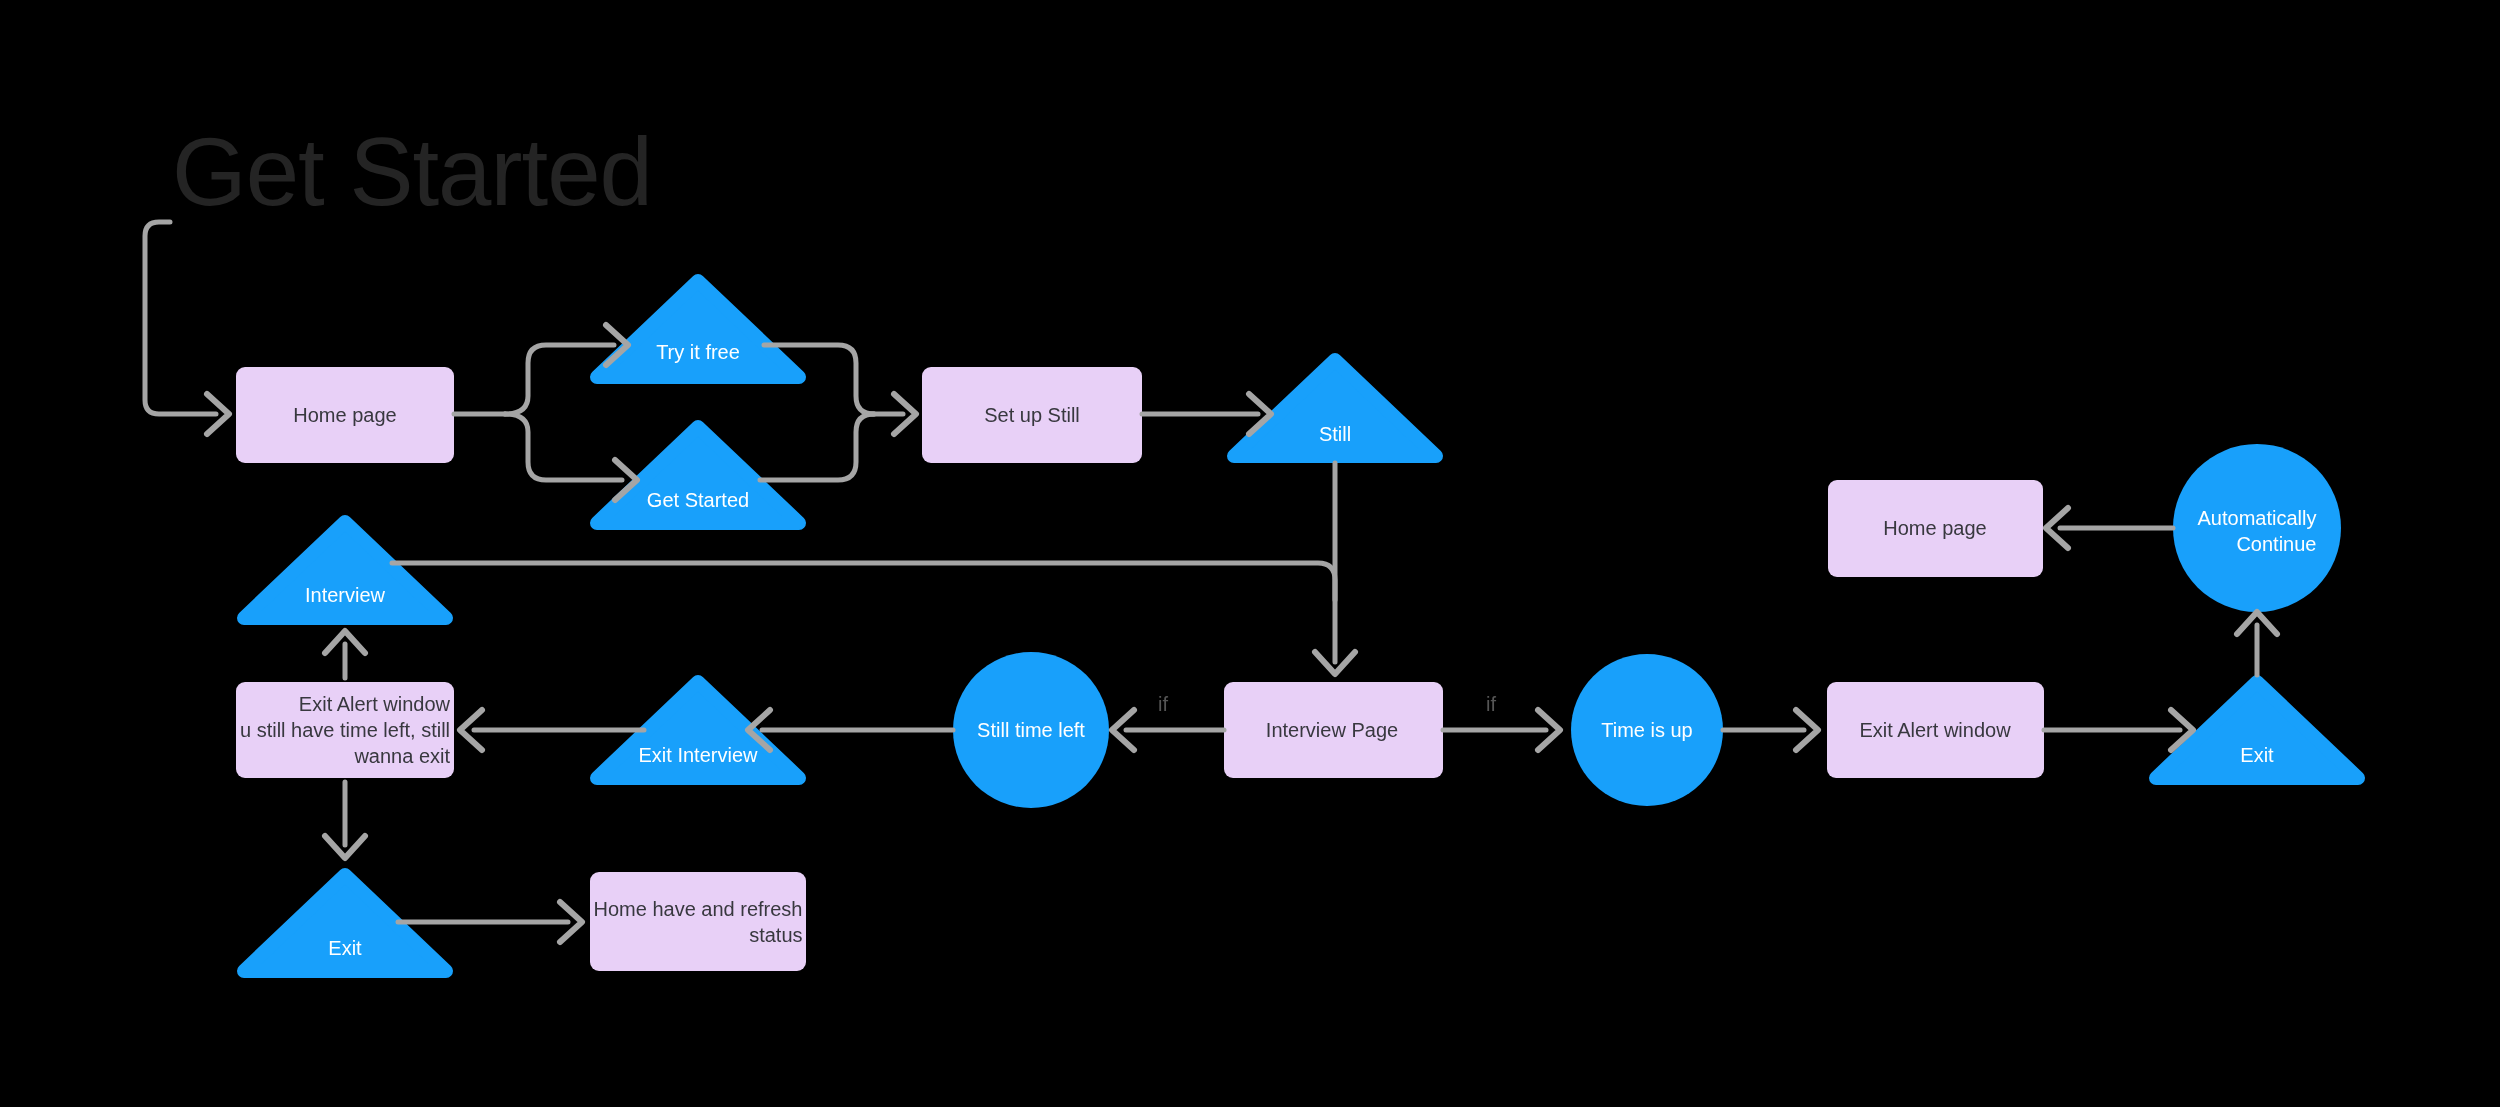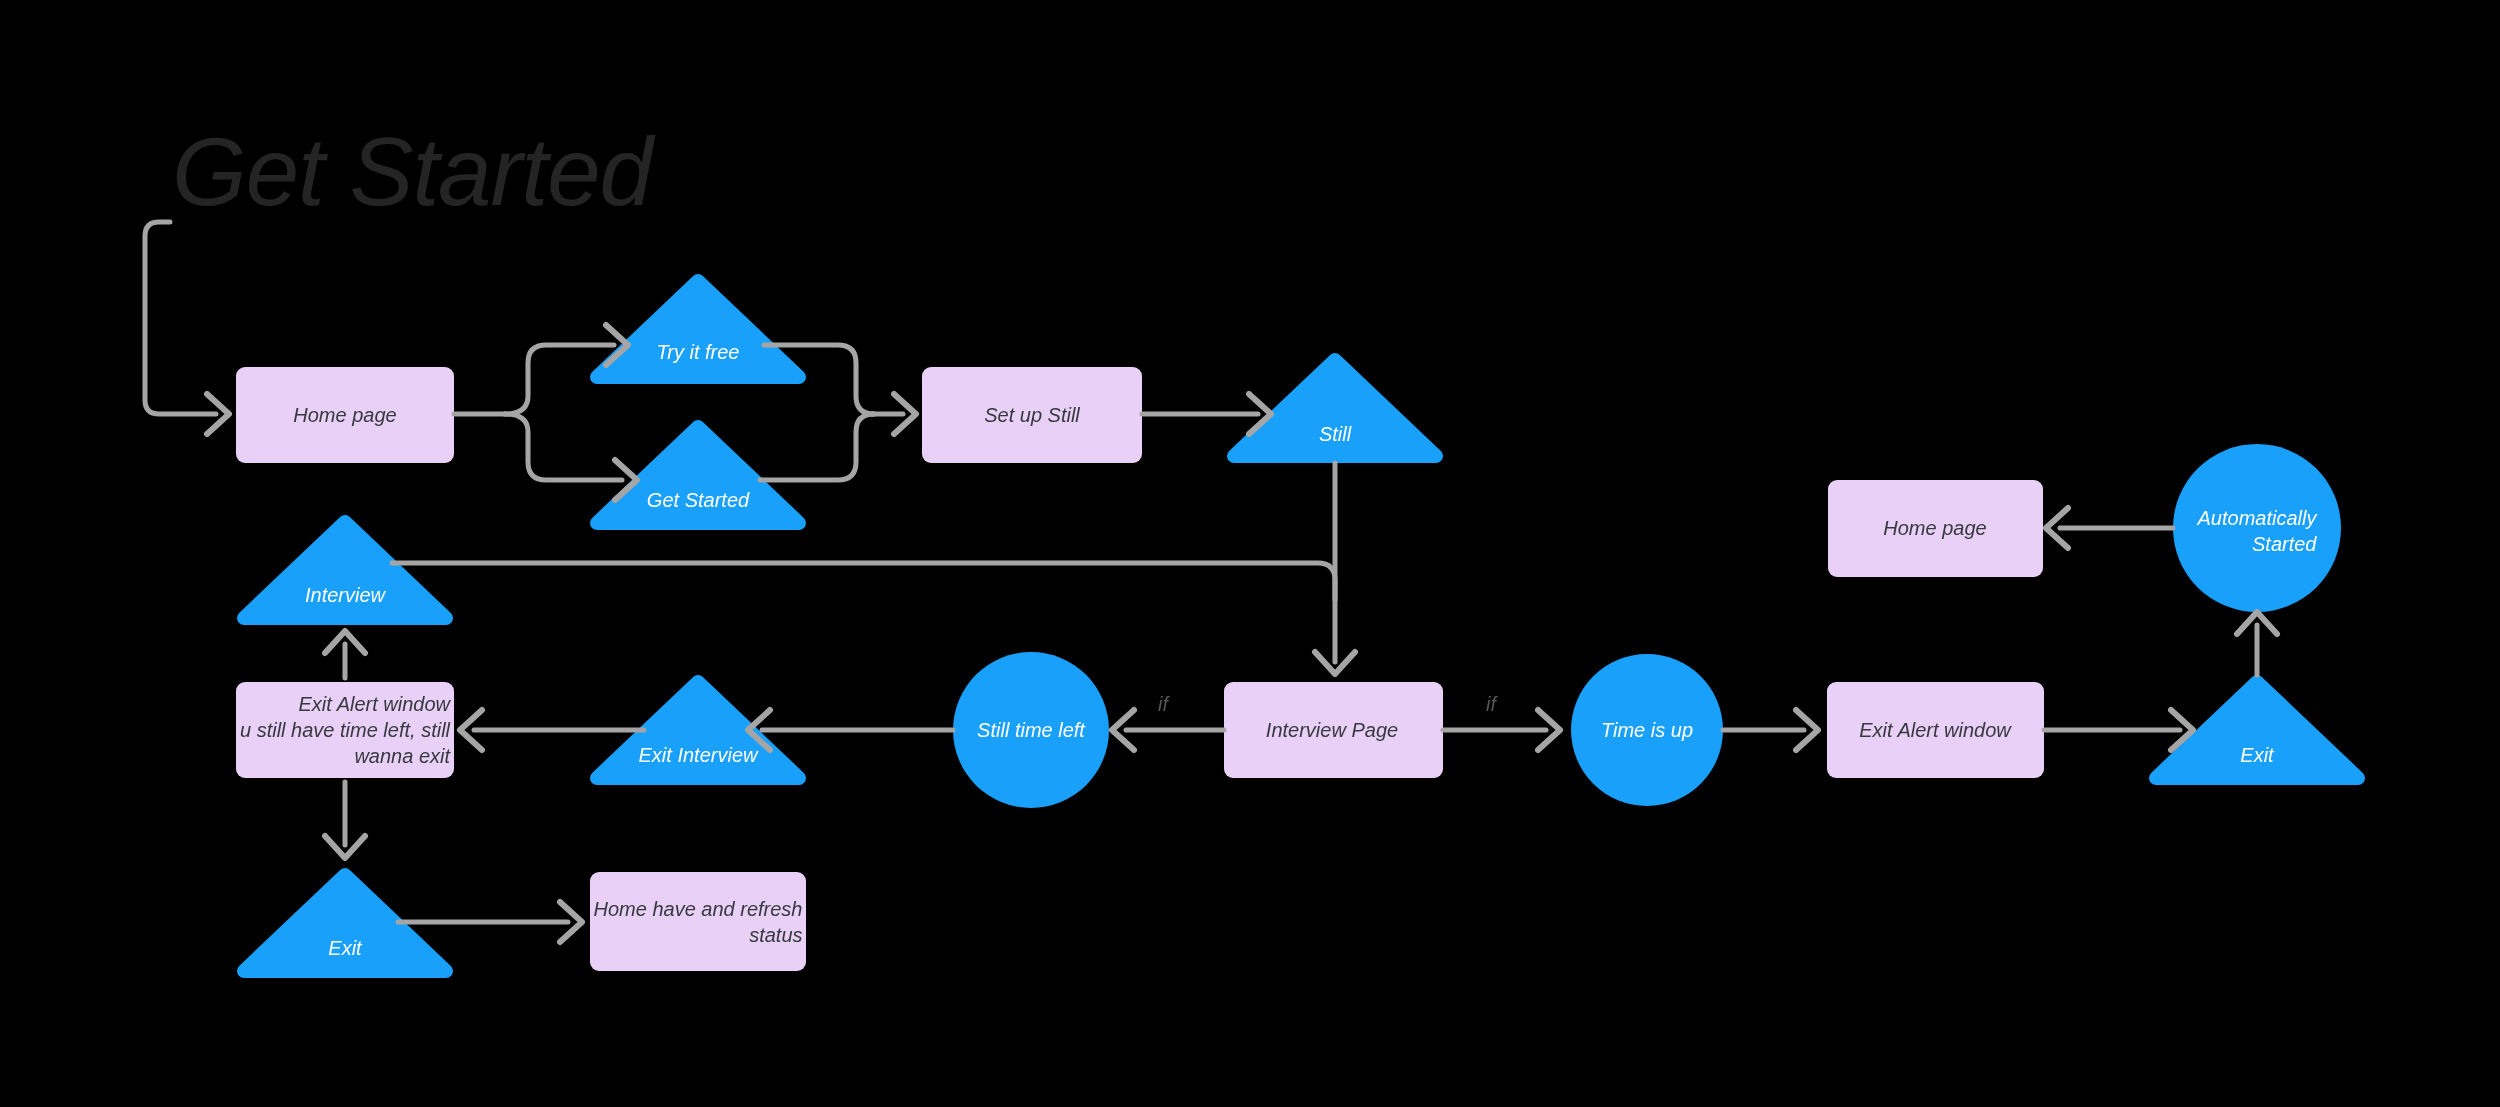--- a/index.html
+++ b/index.html
@@ -13,21 +13,20 @@
     --if-label:#565656;
   }
   *{margin:0;padding:0;box-sizing:border-box;}
   html,body{background:var(--background);}
   .canvas{
     position:relative;
     width:2500px;height:1107px;
     background:var(--background);
     overflow:hidden;
     font-family:"Liberation Sans","DejaVu Sans",sans-serif;
-    font-style:italic;
   }
   .canvas svg{position:absolute;left:0;top:0;}
   .page-title{
     position:absolute;left:172px;top:122px;
     font-size:96px;font-weight:500;letter-spacing:-1px;
     color:var(--title-text);line-height:1.05;
     white-space:nowrap;
   }
   .lbl{
     position:absolute;transform:translate(-50%,-50%);
@@ -133,21 +132,21 @@
   <div class="lbl rect-lbl" style="left:345px;top:730px">Exit Alert window
 u still have time left, still
 wanna exit</div>
   <div class="lbl shape-lbl" style="left:698px;top:755px">Exit Interview</div>
   <div class="lbl shape-lbl" style="left:1031px;top:730px">Still time left</div>
   <div class="lbl rect-lbl" style="left:1332px;top:730px">Interview Page</div>
   <div class="lbl shape-lbl" style="left:1647px;top:730px">Time is up</div>
   <div class="lbl rect-lbl" style="left:1935px;top:730px">Exit Alert window</div>
   <div class="lbl shape-lbl" style="left:2257px;top:755px">Exit</div>
   <div class="lbl shape-lbl" style="left:2257px;top:531px">Automatically
-Started</div>
+Continue</div>
   <div class="lbl rect-lbl" style="left:1935px;top:528px">Home page</div>
   <div class="lbl shape-lbl" style="left:345px;top:948px">Exit</div>
   <div class="lbl rect-lbl" style="left:698px;top:922px">Home have and refresh
 status</div>
 
   <div class="if-lbl" style="left:1163px;top:704px">if</div>
   <div class="if-lbl" style="left:1491px;top:704px">if</div>
 
 </div>
 

